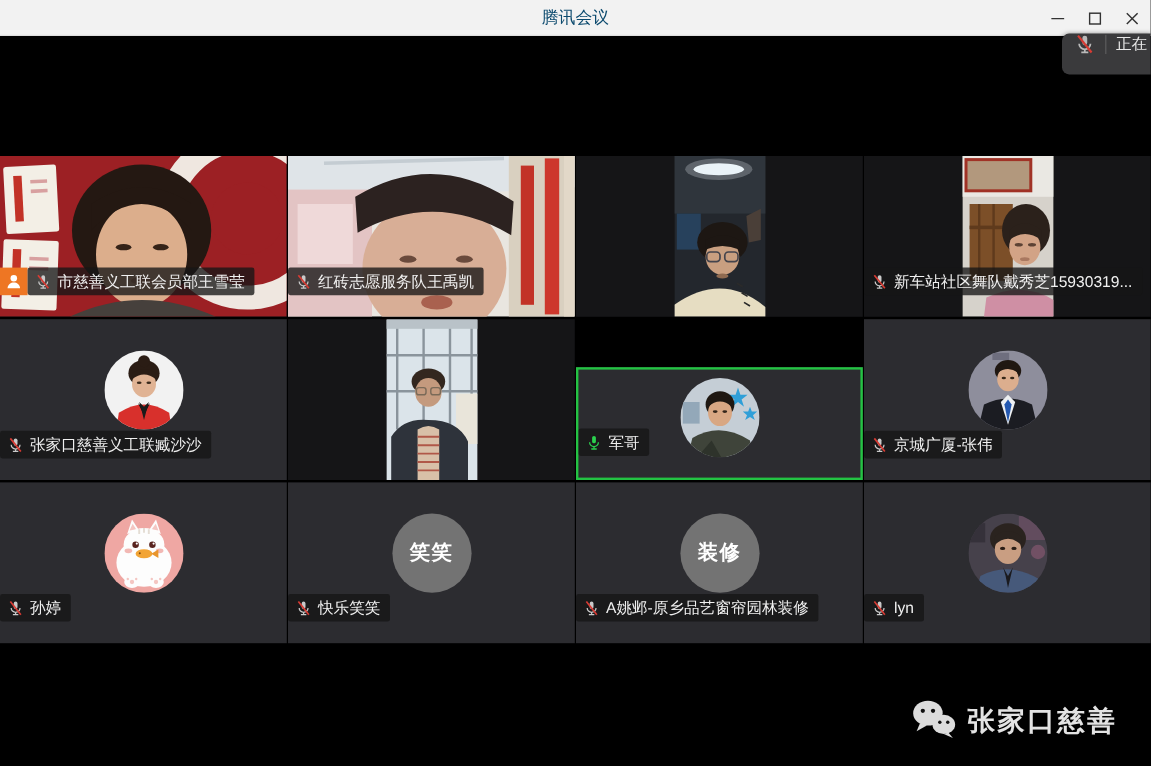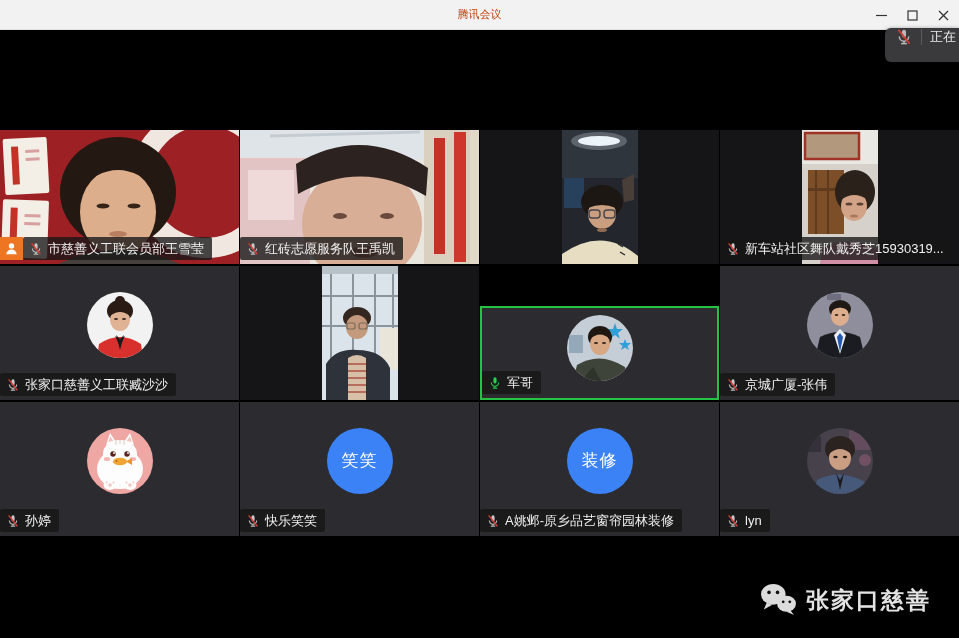--- a/index.html
+++ b/index.html
@@ -3,21 +3,21 @@
 <meta charset="utf-8">
 <style>
   * { margin:0; padding:0; box-sizing:border-box; }
   html,body { width:959px; height:638px; overflow:hidden; background:#000;
     font-family:"Liberation Sans","DejaVu Sans",sans-serif; }
   .window { width:959px; height:638px; display:flex; flex-direction:column; }
 
   
   .titlebar { height:30px; background:#f2f2f2; position:relative; display:flex;
     align-items:center; justify-content:center; flex:none; border-bottom:1px solid #e0e0e0; }
-  .titlebar .title { font-size:11px; color:#c2410c; }
+  .titlebar .title { font-size:14px; color:#0c4a6e; }
   .win-controls { position:absolute; right:0; top:0; height:30px; display:flex; }
   .win-btn { width:31px; height:30px; display:flex; align-items:center; justify-content:center; cursor:default; }
   .win-btn svg { display:block; }
 
   
   .stage { position:relative; flex:1; background:#000; }
 
   
   .status-overlay { position:absolute; top:-2px; right:0; height:34px; min-width:74px;
     background:#3a3a3c; border-radius:6px 0 0 6px; display:flex; align-items:center;
@@ -34,25 +34,25 @@
   .fill-video { position:absolute; inset:0; }
   .fill-video svg { width:100%; height:100%; display:block; }
   .strip { position:absolute; top:0; bottom:0; left:50%; transform:translateX(-50%); width:76px; }
   .strip svg { width:100%; height:100%; display:block; }
 
   
   .avatar-wrap { position:absolute; left:50%; top:44%; transform:translate(-50%,-50%);
     width:66px; height:66px; border-radius:50%; overflow:hidden; }
   .avatar-wrap svg { width:100%; height:100%; display:block; }
   .avatar-blue { position:absolute; left:50%; top:44%; transform:translate(-50%,-50%);
-    width:66px; height:66px; border-radius:50%; background:#3b82f6; color:#fff;
-    display:flex; align-items:center; justify-content:center; font-size:17px; letter-spacing:1px; }
-
-  
-  .nameplate { position:absolute; left:0; bottom:4px; display:flex; align-items:flex-start; z-index:3; }
+    width:66px; height:66px; border-radius:50%; background:#737373; color:#fff;
+    display:flex; align-items:center; justify-content:center; font-size:17px; letter-spacing:1px;font-weight:bold; }
+
+  
+  .nameplate { position:absolute; left:0; bottom:18px; display:flex; align-items:flex-start; z-index:3; }
   .host-badge { width:23px; height:23px; background:#ee7623; display:flex;
     align-items:center; justify-content:center; flex:none; }
   .pill { display:flex; align-items:center; gap:5px; background:rgba(22,22,22,.78);
     border-radius:2px; padding:0 8px 0 6px; height:23px; }
   .pill .pname { color:#f0f0f0; font-size:13px; white-space:nowrap; }
   .pill svg { flex:none; display:block; }
 
   
   .watermark { position:absolute; right:28px; bottom:22px; display:flex; align-items:flex-end;
     gap:9px; z-index:4; }

